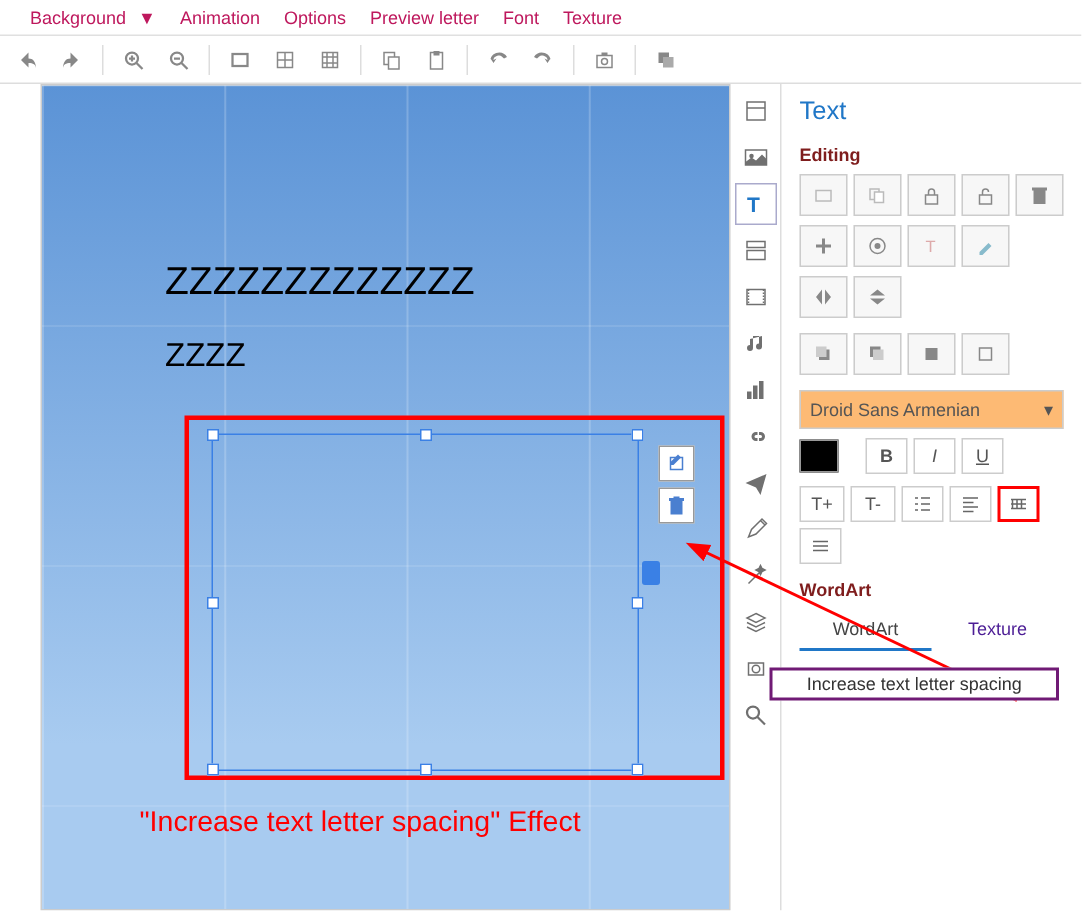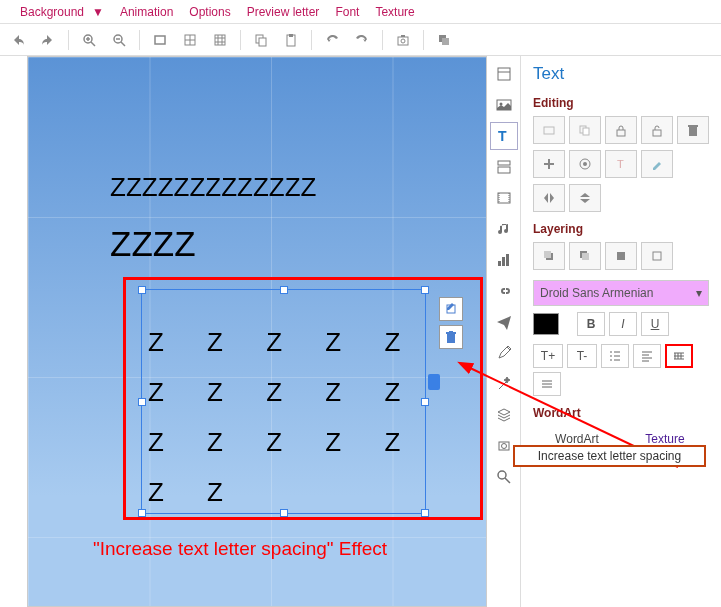--- a/index.html
+++ b/index.html
@@ -6,21 +6,21 @@
 body { font-family: Arial, sans-serif; font-size: 13px; color: #333; width: 721px; height: 607px; overflow: hidden; background: #fff; }
 .top-menu { height: 24px; display: flex; align-items: center; padding: 0 4px; gap: 0; border-bottom: 1px solid #e0e0e0; }
 .top-menu span { padding: 0 8px; font-size: 12px; color: #be185d; cursor: pointer; }
 .toolbar { height: 32px; display: flex; align-items: center; border-bottom: 1px solid #ddd; padding: 0 4px; gap: 2px; }
 .toolbar-btn { width: 28px; height: 24px; display: flex; align-items: center; justify-content: center; cursor: pointer; color: #666; }
 .toolbar-sep { width: 1px; height: 20px; background: #ddd; margin: 0 4px; }
 .main { display: flex; height: 551px; }
 .canvas { flex: 1; background: linear-gradient(to bottom, #5b93d6, #a8cbf0 80%); position: relative; border: 1px solid #ccc; margin-left: 27px; }
 .canvas::before { content: ''; position: absolute; inset: 0; background-image: linear-gradient(to right, rgba(255,255,255,0.2) 1px, transparent 1px), linear-gradient(to bottom, rgba(255,255,255,0.2) 1px, transparent 1px); background-size: 121.5px 160px; pointer-events: none; }
 .text1 { position: absolute; font-family: sans-serif; font-size: 26px; color: #000; left: 82px; top: 115px; }
-.text2 { position: absolute; font-family: sans-serif; font-size: 35px; color: #000; left: 82px; top: 167px; }
+.text2 { position: absolute; font-family: sans-serif; font-size: 22px; color: #000; left: 82px; top: 167px; }
 .red-box { position: absolute; left: 95px; top: 220px; width: 360px; height: 243px; border: 3px solid #ff0000; }
 .sel-box { position: absolute; left: 113px; top: 232px; width: 285px; height: 225px; border: 1px solid #3a80e5; }
 .handle { position: absolute; width: 8px; height: 8px; background: #fff; border: 1px solid #3a80e5; }
 .h-tl { top: -4px; left: -4px; } .h-tr { top: -4px; right: -4px; }
 .h-bl { bottom: -4px; left: -4px; } .h-br { bottom: -4px; right: -4px; }
 .h-tm { top: -4px; left: 50%; margin-left: -4px; } .h-bm { bottom: -4px; left: 50%; margin-left: -4px; }
 .h-ml { top: 50%; left: -4px; margin-top: -4px; } .h-mr { top: 50%; right: -4px; margin-top: -4px; }
 .text3 { position: absolute; font-family: sans-serif; font-size: 26px; letter-spacing: 18px; left: 120px; top: 260px; color: #000; line-height: 50px; width: 290px; word-break: break-all; }
 .action-btns { position: absolute; left: 411px; top: 240px; }
 .abtn { width: 24px; height: 24px; background: #fff; border: 1px solid #999; margin-bottom: 4px; display: flex; align-items: center; justify-content: center; color: #4a7fd0; }
@@ -29,27 +29,27 @@
 .arrow { position: absolute; left: 400px; top: 300px; pointer-events: none; }
 .side-icons { width: 34px; background: #fff; border-right: 1px solid #ddd; display: flex; flex-direction: column; align-items: center; padding-top: 4px; gap: 3px; }
 .side-icon { width: 28px; height: 28px; display: flex; align-items: center; justify-content: center; color: #707070; cursor: pointer; }
 .side-icon.active { background: #fff; color: #2077c7; border: 1px solid #aac; }
 .panel { width: 200px; padding: 8px 12px; overflow-y: auto; }
 .panel-title { color: #2077c7; font-size: 17px; font-weight: normal; margin-bottom: 12px; }
 .section { margin-bottom: 10px; }
 .section-label { font-size: 12px; color: #7f1d1d; margin-bottom: 6px; font-weight: bold; }
 .btn-row { display: flex; gap: 4px; flex-wrap: wrap; }
 .square-btn { width: 32px; height: 28px; border: 1px solid #ccc; background: #f7f7f7; display: flex; align-items: center; justify-content: center; color: #888; cursor: pointer; }
-.font-select { width: 100%; height: 26px; border: 1px solid #ccc; background: #f0abfc; display: flex; align-items: center; justify-content: space-between; padding: 0 6px; font-size: 12px; color: #555; margin-bottom: 6px; cursor: pointer; }
+.font-select { width: 100%; height: 26px; border: 1px solid #ccc; background: #fdba74; display: flex; align-items: center; justify-content: space-between; padding: 0 6px; font-size: 12px; color: #555; margin-bottom: 6px; cursor: pointer; }
 .color-sw { width: 26px; height: 22px; background: #000; border: 1px solid #999; cursor: pointer; }
 .col-after { width: 10px; display: inline-block; }
 .txt-btn { width: 28px; height: 24px; border: 1px solid #ccc; display: flex; align-items: center; justify-content: center; font-size: 12px; color: #555; background: #fff; cursor: pointer; }
 .txt-btn.wide { width: 30px; }
 .red-sm-box { border: 2px solid #ff0000 !important; }
-.tooltip-box { position: absolute; right: 15px; top: 445px; width: 193px; height: 22px; border: 2px solid #c2410c; background: #fff; display: flex; align-items: center; justify-content: center; font-size: 12px; color: #333; z-index: 100; }
+.tooltip-box { position: absolute; right: 15px; top: 445px; width: 193px; height: 22px; border: 2px solid #701a75; background: #fff; display: flex; align-items: center; justify-content: center; font-size: 12px; color: #333; z-index: 100; }
 .shadow-check { display: flex; align-items: center; gap: 6px; margin-top: 4px; }
 .shadow-check input { width: 14px; height: 14px; }
 .wordart-tabs { display: flex; margin-top: 6px; }
 .wa-tab { flex: 1; text-align: center; padding: 6px 0; font-size: 12px; color: #4c1d95; border-bottom: 2px solid transparent; cursor: pointer; }
 .wa-tab.active { border-bottom-color: #2077c7; color: #444; }
 svg { display: block; }
 </style>
 </head>
 <body>
 
@@ -153,21 +153,20 @@
     <div class="sel-box">
       <div class="handle h-tl"></div>
       <div class="handle h-tr"></div>
       <div class="handle h-bl"></div>
       <div class="handle h-br"></div>
       <div class="handle h-tm"></div>
       <div class="handle h-bm"></div>
       <div class="handle h-ml"></div>
       <div class="handle h-mr"></div>
     </div>
-    <div class="text3">Z Z Z Z Z Z Z Z Z Z Z Z Z Z Z Z Z</div>
     <div class="action-btns">
       <div class="abtn">
           <svg width="14" height="14">
             <rect x="3" y="3" width="8" height="8" stroke="#4a7fd0" fill="none"></rect>
             <path d="M8 1l2 2-5 5H3V6z" fill="#4a7fd0"></path>
           </svg>
         </div>
       <div class="abtn">
           <svg width="14" height="14">
             <path d="M3 4h8v9H3zM2 2h10v2H2zM5 1h4v1H5z" fill="#4a7fd0"></path>
@@ -334,21 +333,20 @@
           </div>
         <div class="square-btn">
             <svg width="14" height="14">
               <path d="M2 6h10L7 2zM2 8h10L7 12z" fill="#888"></path>
             </svg>
           </div>
       </div>
     </div>
 
     <div class="section">
-      <div class="section-label">Layering</div>
       <div class="btn-row">
         <div class="square-btn">
             <svg width="14" height="14">
               <rect x="4" y="4" width="7" height="7" fill="#888"></rect>
               <rect x="2" y="2" width="7" height="7" fill="#ccc"></rect>
             </svg>
           </div>
         <div class="square-btn">
             <svg width="14" height="14">
               <rect x="2" y="2" width="7" height="7" fill="#888"></rect>

